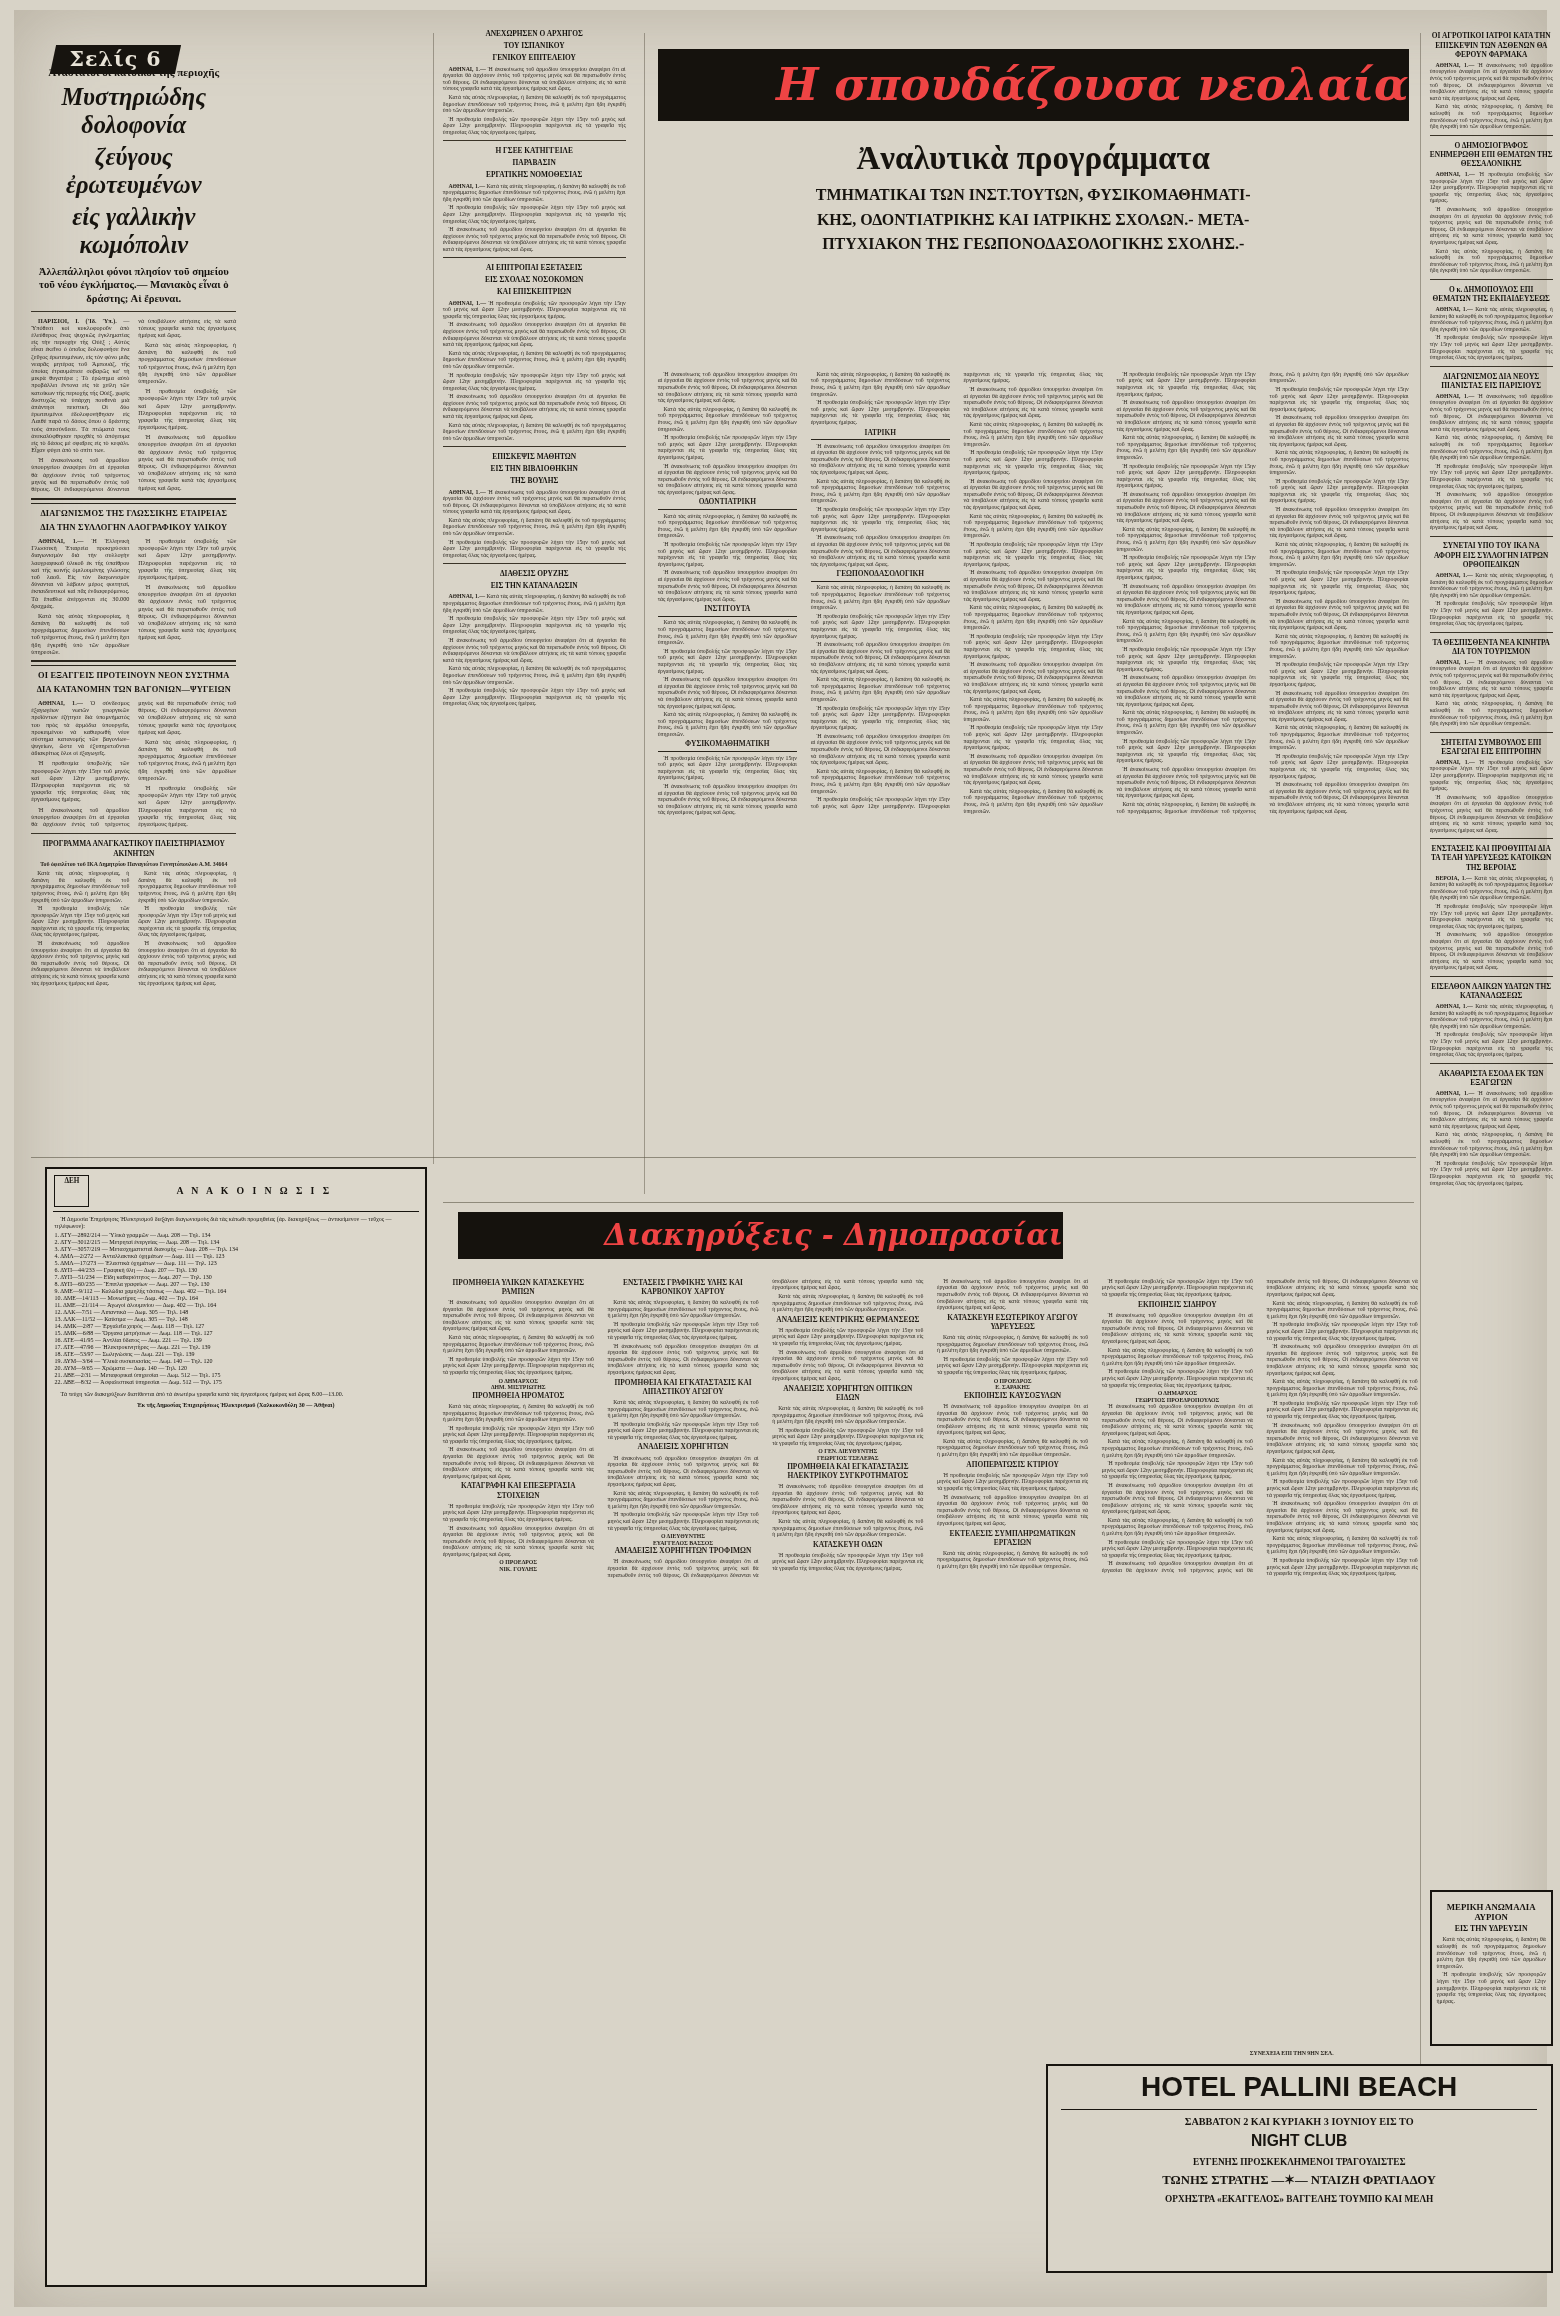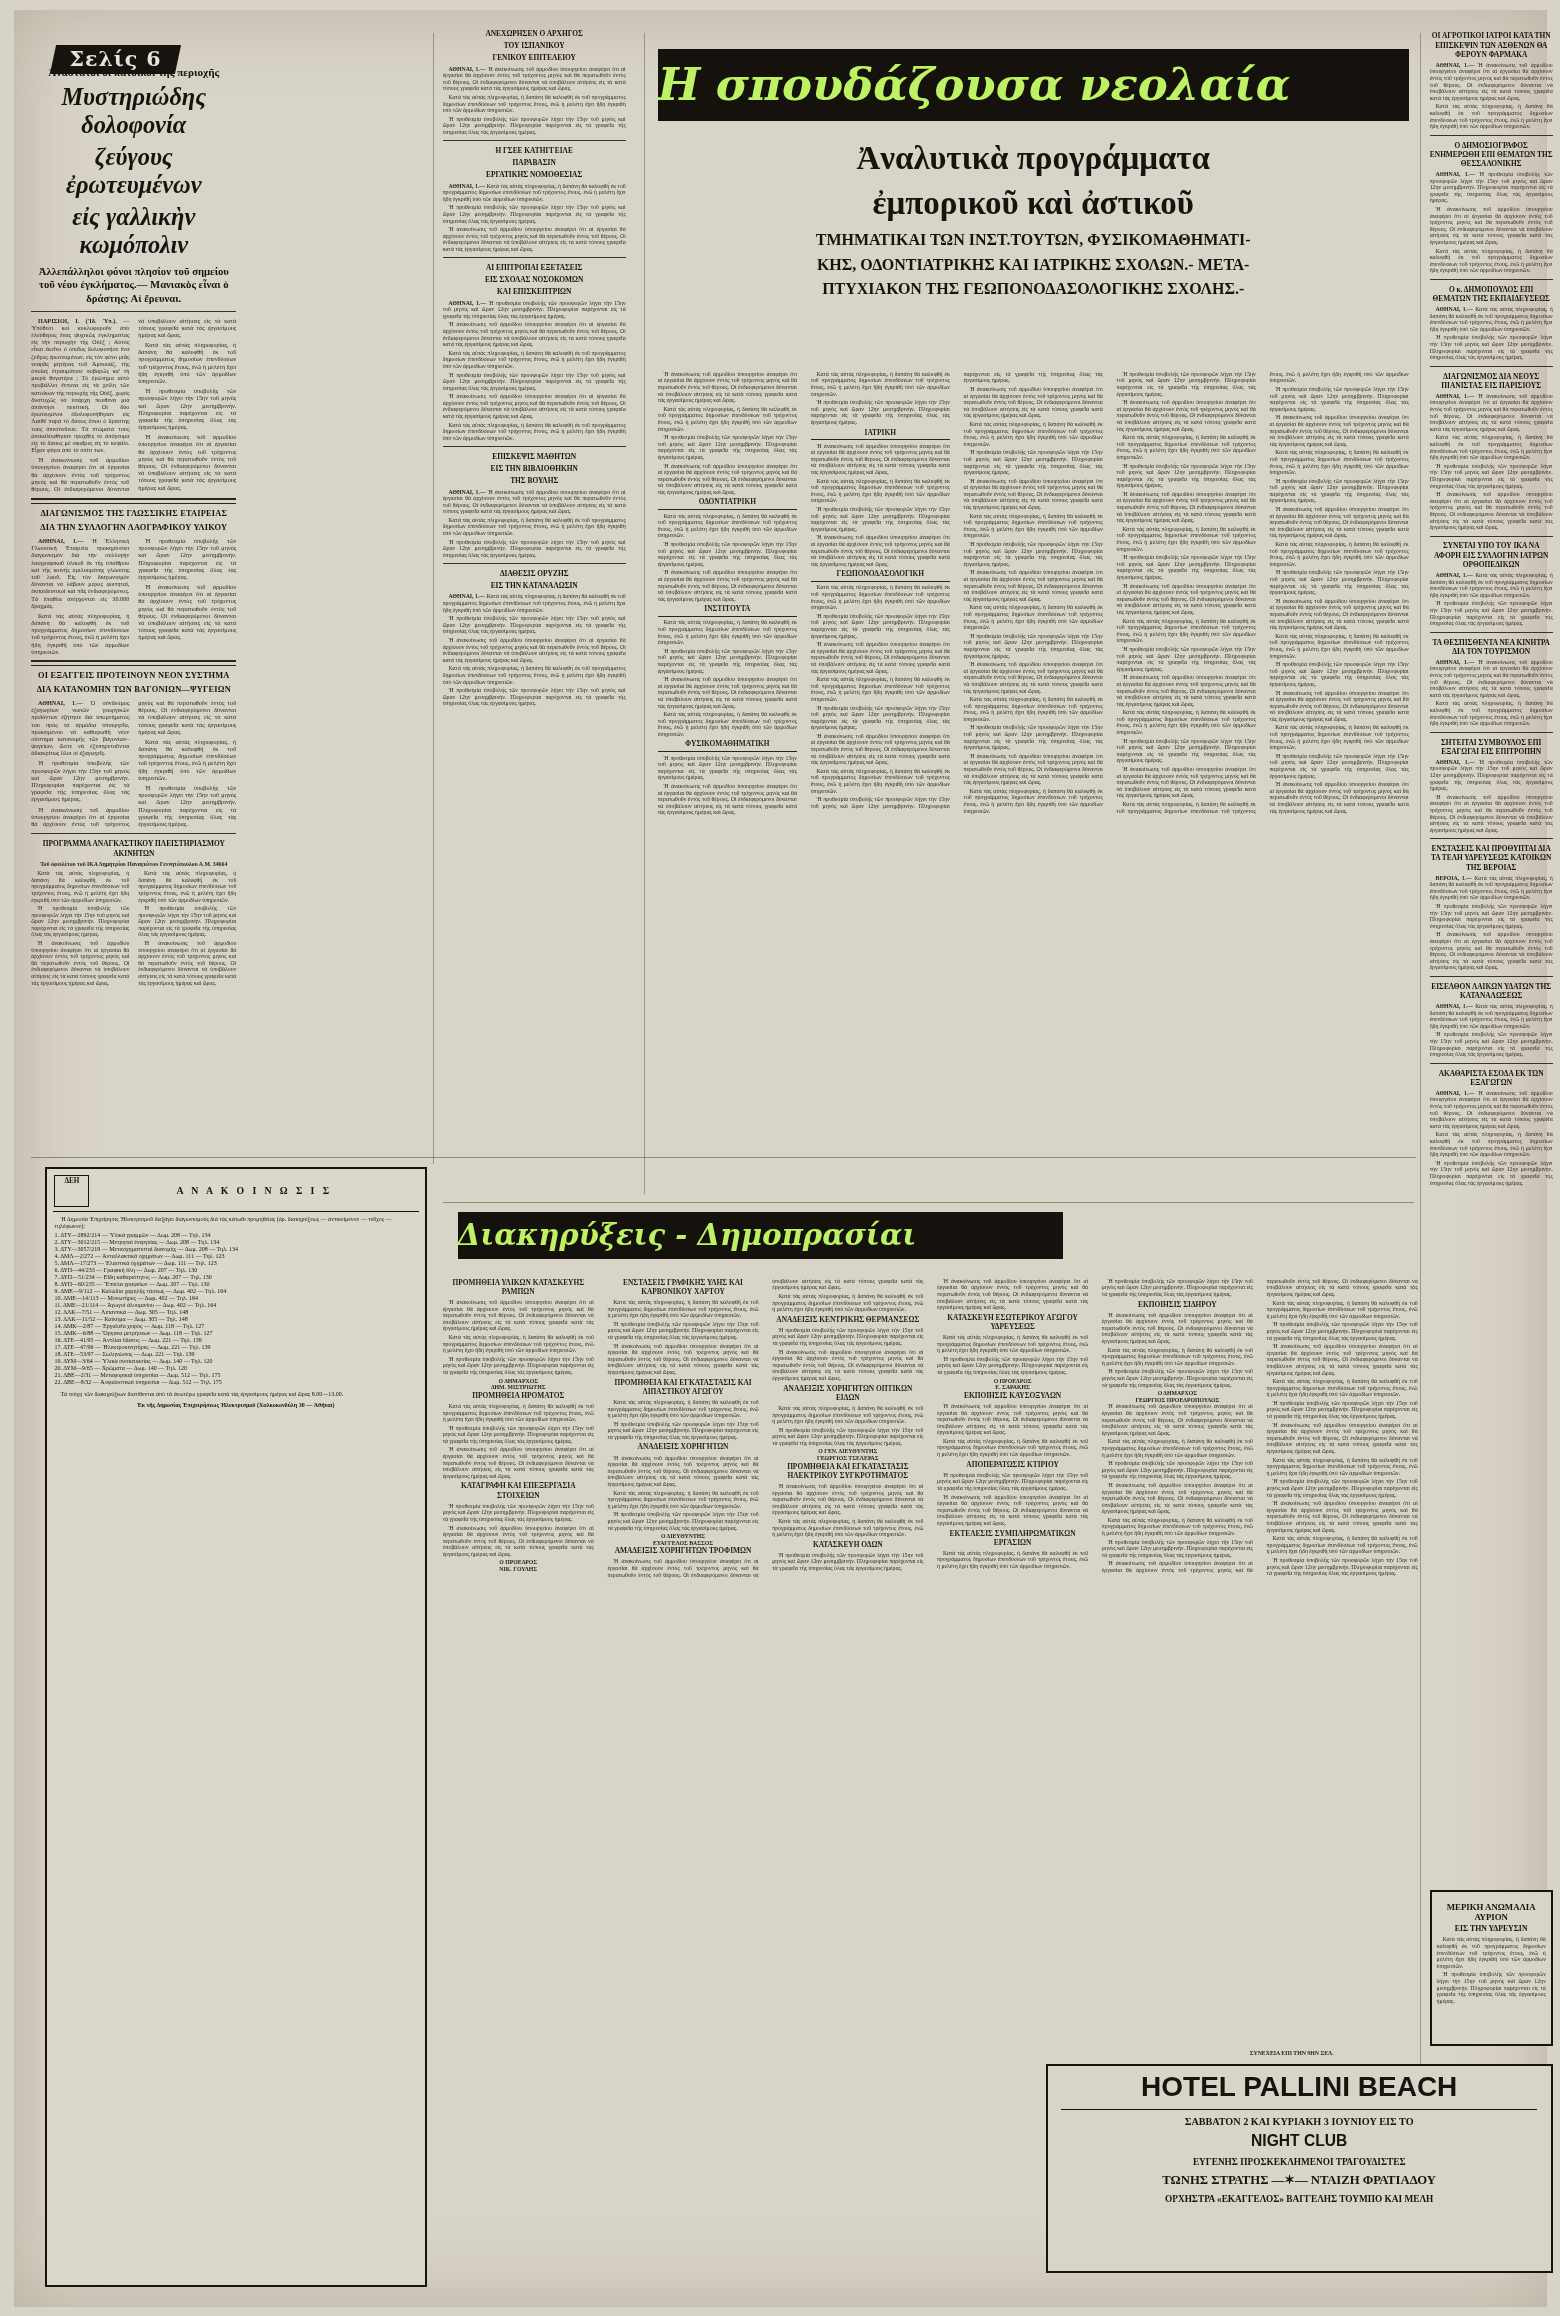--- a/index.html
+++ b/index.html
@@ -25,22 +25,22 @@
         transform:skewX(-12deg);}
   .flag span{display:block;transform:skewX(12deg);color:#e8e3d7;font-family:"DejaVu Serif",serif;
         font-weight:bold;font-size:20.5px;line-height:29px;text-align:center;letter-spacing:1px;}
   .lead-sub{font-size:11.2px;line-height:12.7px;font-weight:bold;text-align:center;margin:5.9px 0 2px;}
   .lead-title{font-family:"Liberation Serif",serif;font-style:italic;font-weight:bold;
         font-size:24.4px;line-height:28px;text-align:center;margin:3.9px 0 2px;}
   .lead-kicker{font-size:10.7px;line-height:13.7px;text-align:center;font-weight:bold;margin:5.9px 3.9px 3.9px;}
 
   
   .banner{position:absolute;background:#15120d;}
-  .banner .txt{font-family:"DejaVu Serif",serif;font-style:italic;font-weight:bold;color:#bef264;
-        text-align:left;}
+  .banner .txt{font-family:"DejaVu Serif",serif;font-style:italic;font-weight:bold;color:#ef4444;
+        text-align:right;}
   .bigtitle{font-family:"Liberation Serif",serif;font-weight:bold;font-size:33px;line-height:39px;
         text-align:center;margin:5.9px 0 0;}
   .bigsub{font-family:"Liberation Serif",serif;font-weight:bold;font-size:16px;line-height:20.5px;
         text-align:center;margin:7.8px 0 3.9px;}
   .ad-box{position:absolute;border:2px solid #17140f;box-sizing:border-box;}
   .center{text-align:center;}
   .b{font-weight:bold;}
   .boxhead{font-size:9.8px;font-weight:bold;letter-spacing:2.9px;text-align:center;}
   .notices{font-size:6px;line-height:7px;}
   .notices div{margin:0;}
@@ -195,21 +195,20 @@
       <p>Ἡ προθεσμία ὑποβολῆς τῶν προσφορῶν λήγει τὴν 15ην τοῦ μηνὸς καὶ ὥραν 12ην μεσημβρινήν. Πληροφορίαι παρέχονται εἰς τὰ γραφεῖα τῆς ὑπηρεσίας ὅλας τὰς ἐργασίμους ἡμέρας.</p>
     </div>
   </div>
 
   <div class="banner" style="left:644px;top:39px;width:751px;height:72px;">
     <div class="txt" style="font-size:45px;line-height:72px;">Η σπουδάζουσα νεολαία</div>
   </div>
 
   <div class="col" style="left:644px;top:123px;width:751px;">
     <div class="bigtitle">Ἀναλυτικὰ προγράμματα</div>
-    <div class="bigtitle">ἐμπορικοῦ καὶ ἀστικοῦ</div>
     <div class="bigsub">ΤΜΗΜΑΤΙΚΑΙ ΤΩΝ ΙΝΣΤ.ΤΟΥΤΩΝ, ΦΥΣΙΚΟΜΑΘΗΜΑΤΙ-</div>
     <div class="bigsub" style="margin-top:0">ΚΗΣ, ΟΔΟΝΤΙΑΤΡΙΚΗΣ ΚΑΙ ΙΑΤΡΙΚΗΣ ΣΧΟΛΩΝ.- ΜΕΤΑ-</div>
     <div class="bigsub" style="margin-top:0">ΠΤΥΧΙΑΚΟΝ ΤΗΣ ΓΕΩΠΟΝΟΔΑΣΟΛΟΓΙΚΗΣ ΣΧΟΛΗΣ.-</div>
   </div>
 
   <div class="col" style="left:644px;top:361px;width:751px;height:819px;column-count:5;column-gap:13.7px;" class2="">
     <div class="micro">
       <p>Ἡ ἀνακοίνωσις τοῦ ἁρμοδίου ὑπουργείου ἀναφέρει ὅτι αἱ ἐργασίαι θὰ ἀρχίσουν ἐντὸς τοῦ τρέχοντος μηνὸς καὶ θὰ περατωθοῦν ἐντὸς τοῦ θέρους. Οἱ ἐνδιαφερόμενοι δύνανται νὰ ὑποβάλουν αἰτήσεις εἰς τὰ κατὰ τόπους γραφεῖα κατὰ τὰς ἐργασίμους ἡμέρας καὶ ὥρας.</p>
       <p>Κατὰ τὰς αὐτὰς πληροφορίας, ἡ δαπάνη θὰ καλυφθῆ ἐκ τοῦ προγράμματος δημοσίων ἐπενδύσεων τοῦ τρέχοντος ἔτους, ἐνῶ ἡ μελέτη ἔχει ἤδη ἐγκριθῆ ὑπὸ τῶν ἁρμοδίων ὑπηρεσιῶν.</p>
       <p>Ἡ προθεσμία ὑποβολῆς τῶν προσφορῶν λήγει τὴν 15ην τοῦ μηνὸς καὶ ὥραν 12ην μεσημβρινήν. Πληροφορίαι παρέχονται εἰς τὰ γραφεῖα τῆς ὑπηρεσίας ὅλας τὰς ἐργασίμους ἡμέρας.</p>

